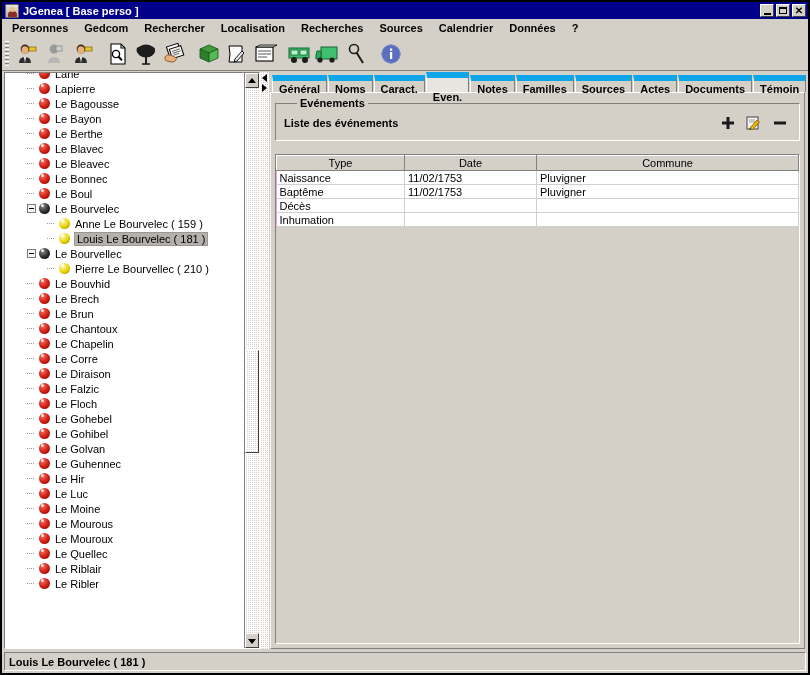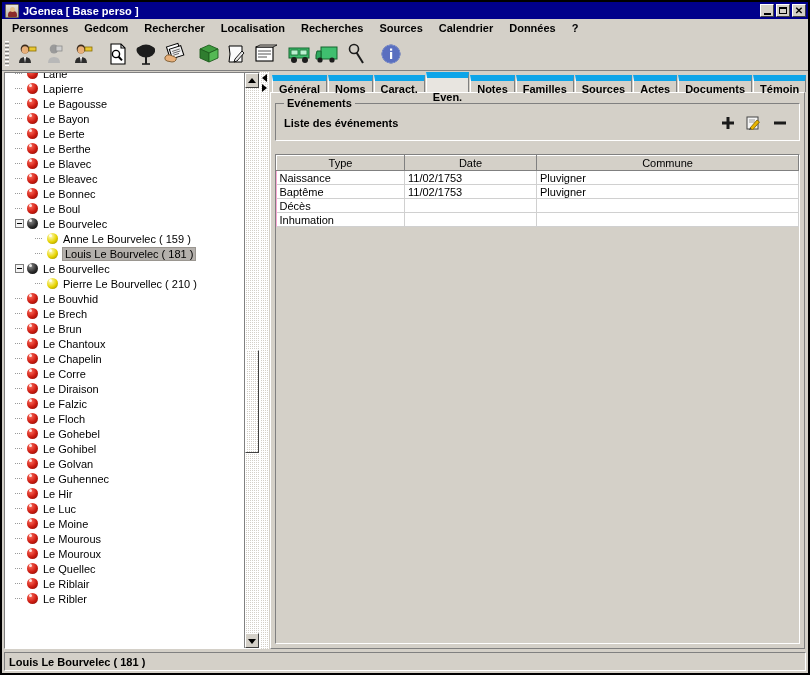--- a/index.html
+++ b/index.html
@@ -159,21 +159,21 @@
     display: flex;
   }
   .tree-viewport {
     flex: 1 1 auto;
     background: #ffffff;
     overflow: hidden;
     position: relative;
   }
   .tree-inner {
     position: absolute;
-    left: 4px; top: -7px;
+    left: 16px; top: -7px;
     width: 100%;
   }
   .tree-row {
     height: 15px;
     display: flex;
     align-items: center;
     padding-left: 6px;
     white-space: nowrap;
     font-size: 11px;
     position: relative;
@@ -370,21 +370,21 @@
     border-top-color: #808080;
     border-left-color: #808080;
     position: relative;
     padding: 10px 8px 8px 8px;
     margin-top: 5px;
     flex: 0 0 auto;
     box-sizing: border-box;
   }
   .groupbox > .gb-title {
     position: absolute;
-    top: -7px; left: 8px;
+    top: -7px; left: 21px;
     background: #d4d0c8;
     padding: 0 3px;
     font-size: 11px;
     font-weight: bold;
     color: #000;
     white-space: nowrap;
   }
   .gb-row {
     display: flex;
     align-items: center;
@@ -656,25 +656,20 @@
           </div>
           <div class="tree-row depth1">
             <span class="dash-lead"></span>
             <span class="bullet red"></span>
             <span class="tree-label">Le Bagousse</span>
           </div>
           <div class="tree-row depth1">
             <span class="dash-lead"></span>
             <span class="bullet red"></span>
             <span class="tree-label">Le Bayon</span>
-          </div>
-          <div class="tree-row depth1">
-            <span class="dash-lead"></span>
-            <span class="bullet red"></span>
-            <span class="tree-label">Le Berte</span>
           </div>
           <div class="tree-row depth1">
             <span class="dash-lead"></span>
             <span class="bullet red"></span>
             <span class="tree-label">Le Berthe</span>
           </div>
           <div class="tree-row depth1">
             <span class="dash-lead"></span>
             <span class="bullet red"></span>
             <span class="tree-label">Le Blavec</span>

